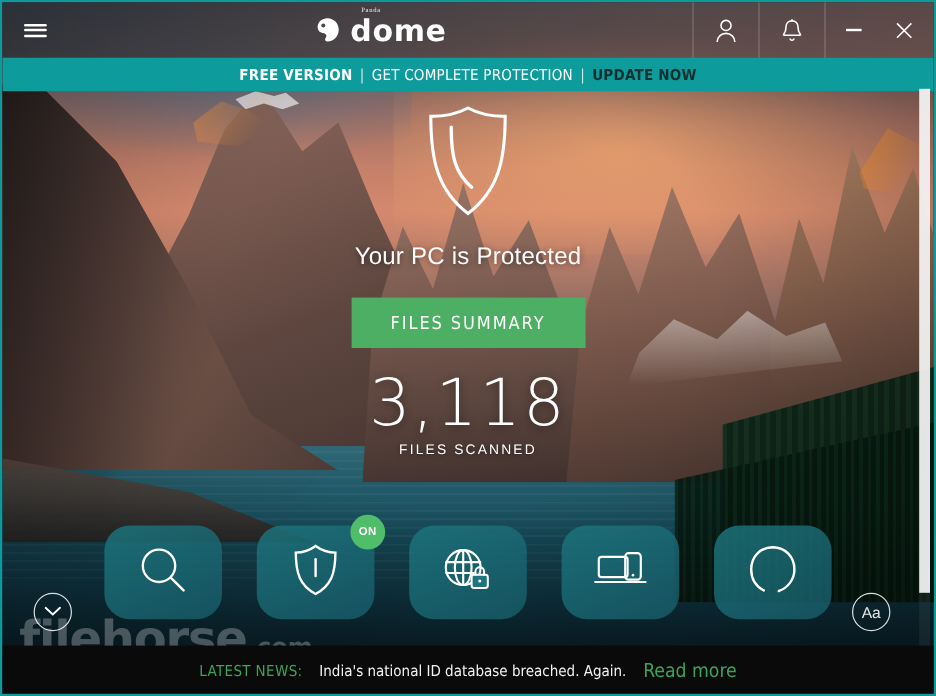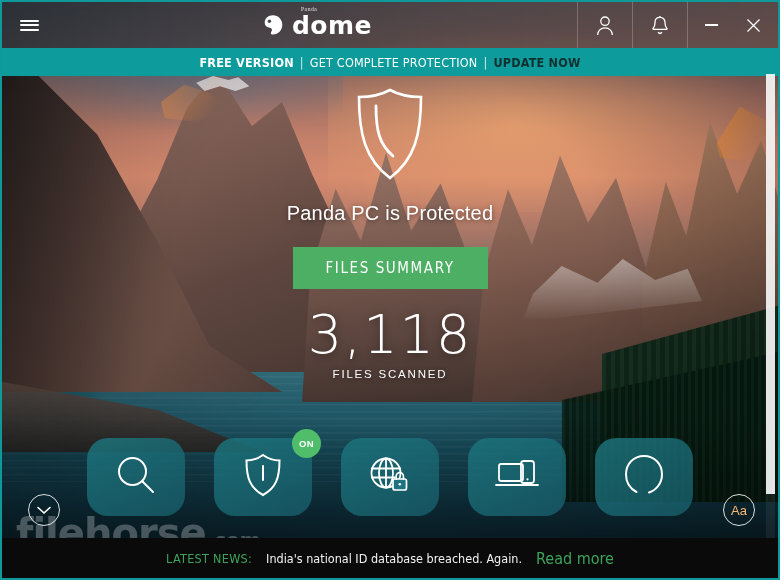--- a/index.html
+++ b/index.html
@@ -278,21 +278,21 @@
   }
 
   
   .round-btn {
     position:absolute; width:32px; height:32px; border-radius:50%;
     border:1.4px solid rgba(255,255,255,.85);
     display:flex; align-items:center; justify-content:center;
     cursor:pointer; z-index:14; background:transparent;
   }
   .btn-expand { left:26px; top:492px; }
-  .btn-aa { right:23px; top:492px; color:#fdba74; font-size:13px; }
+  .btn-aa { right:36px; top:492px; color:#e5e5e5; font-size:13px; }
 
   
   .watermark {
     position:absolute; left:14px; top:508px;
     font-size:40px; font-weight:bold; letter-spacing:-1px;
     color:rgba(225,230,232,.30);
     z-index:11; pointer-events:none;
     font-family:"DejaVu Sans", sans-serif;
     display:flex; align-items:baseline;
   }
@@ -411,21 +411,21 @@
 
   <div class="center">
     <div class="shield-wrap">
       <svg width="78" height="96" viewBox="0 0 78 96" fill="none" stroke="#ffffff" stroke-width="2.6" stroke-linecap="round">
         <path d="M39 4 C28 10 17 11 8 11 C8 48 14 73 39 92 C64 73 70 48 70 11 C61 11 50 10 39 4 Z"></path>
         <path d="M25 20 C25 44 28 58 42 70" stroke-width="2.8"></path>
       </svg>
     </div>
 
     <div class="status-text">
-      <span>Panda PC is </span><b>Protected</b>
+      <span>Your PC is </span><b>Protected</b>
     </div>
 
     <button class="view-summary">FILES SUMMARY</button>
 
     <div class="counter">3,118</div>
     <div class="counter-label">FILES SCANNED</div>
   </div>
 
   <div class="dock">
 

